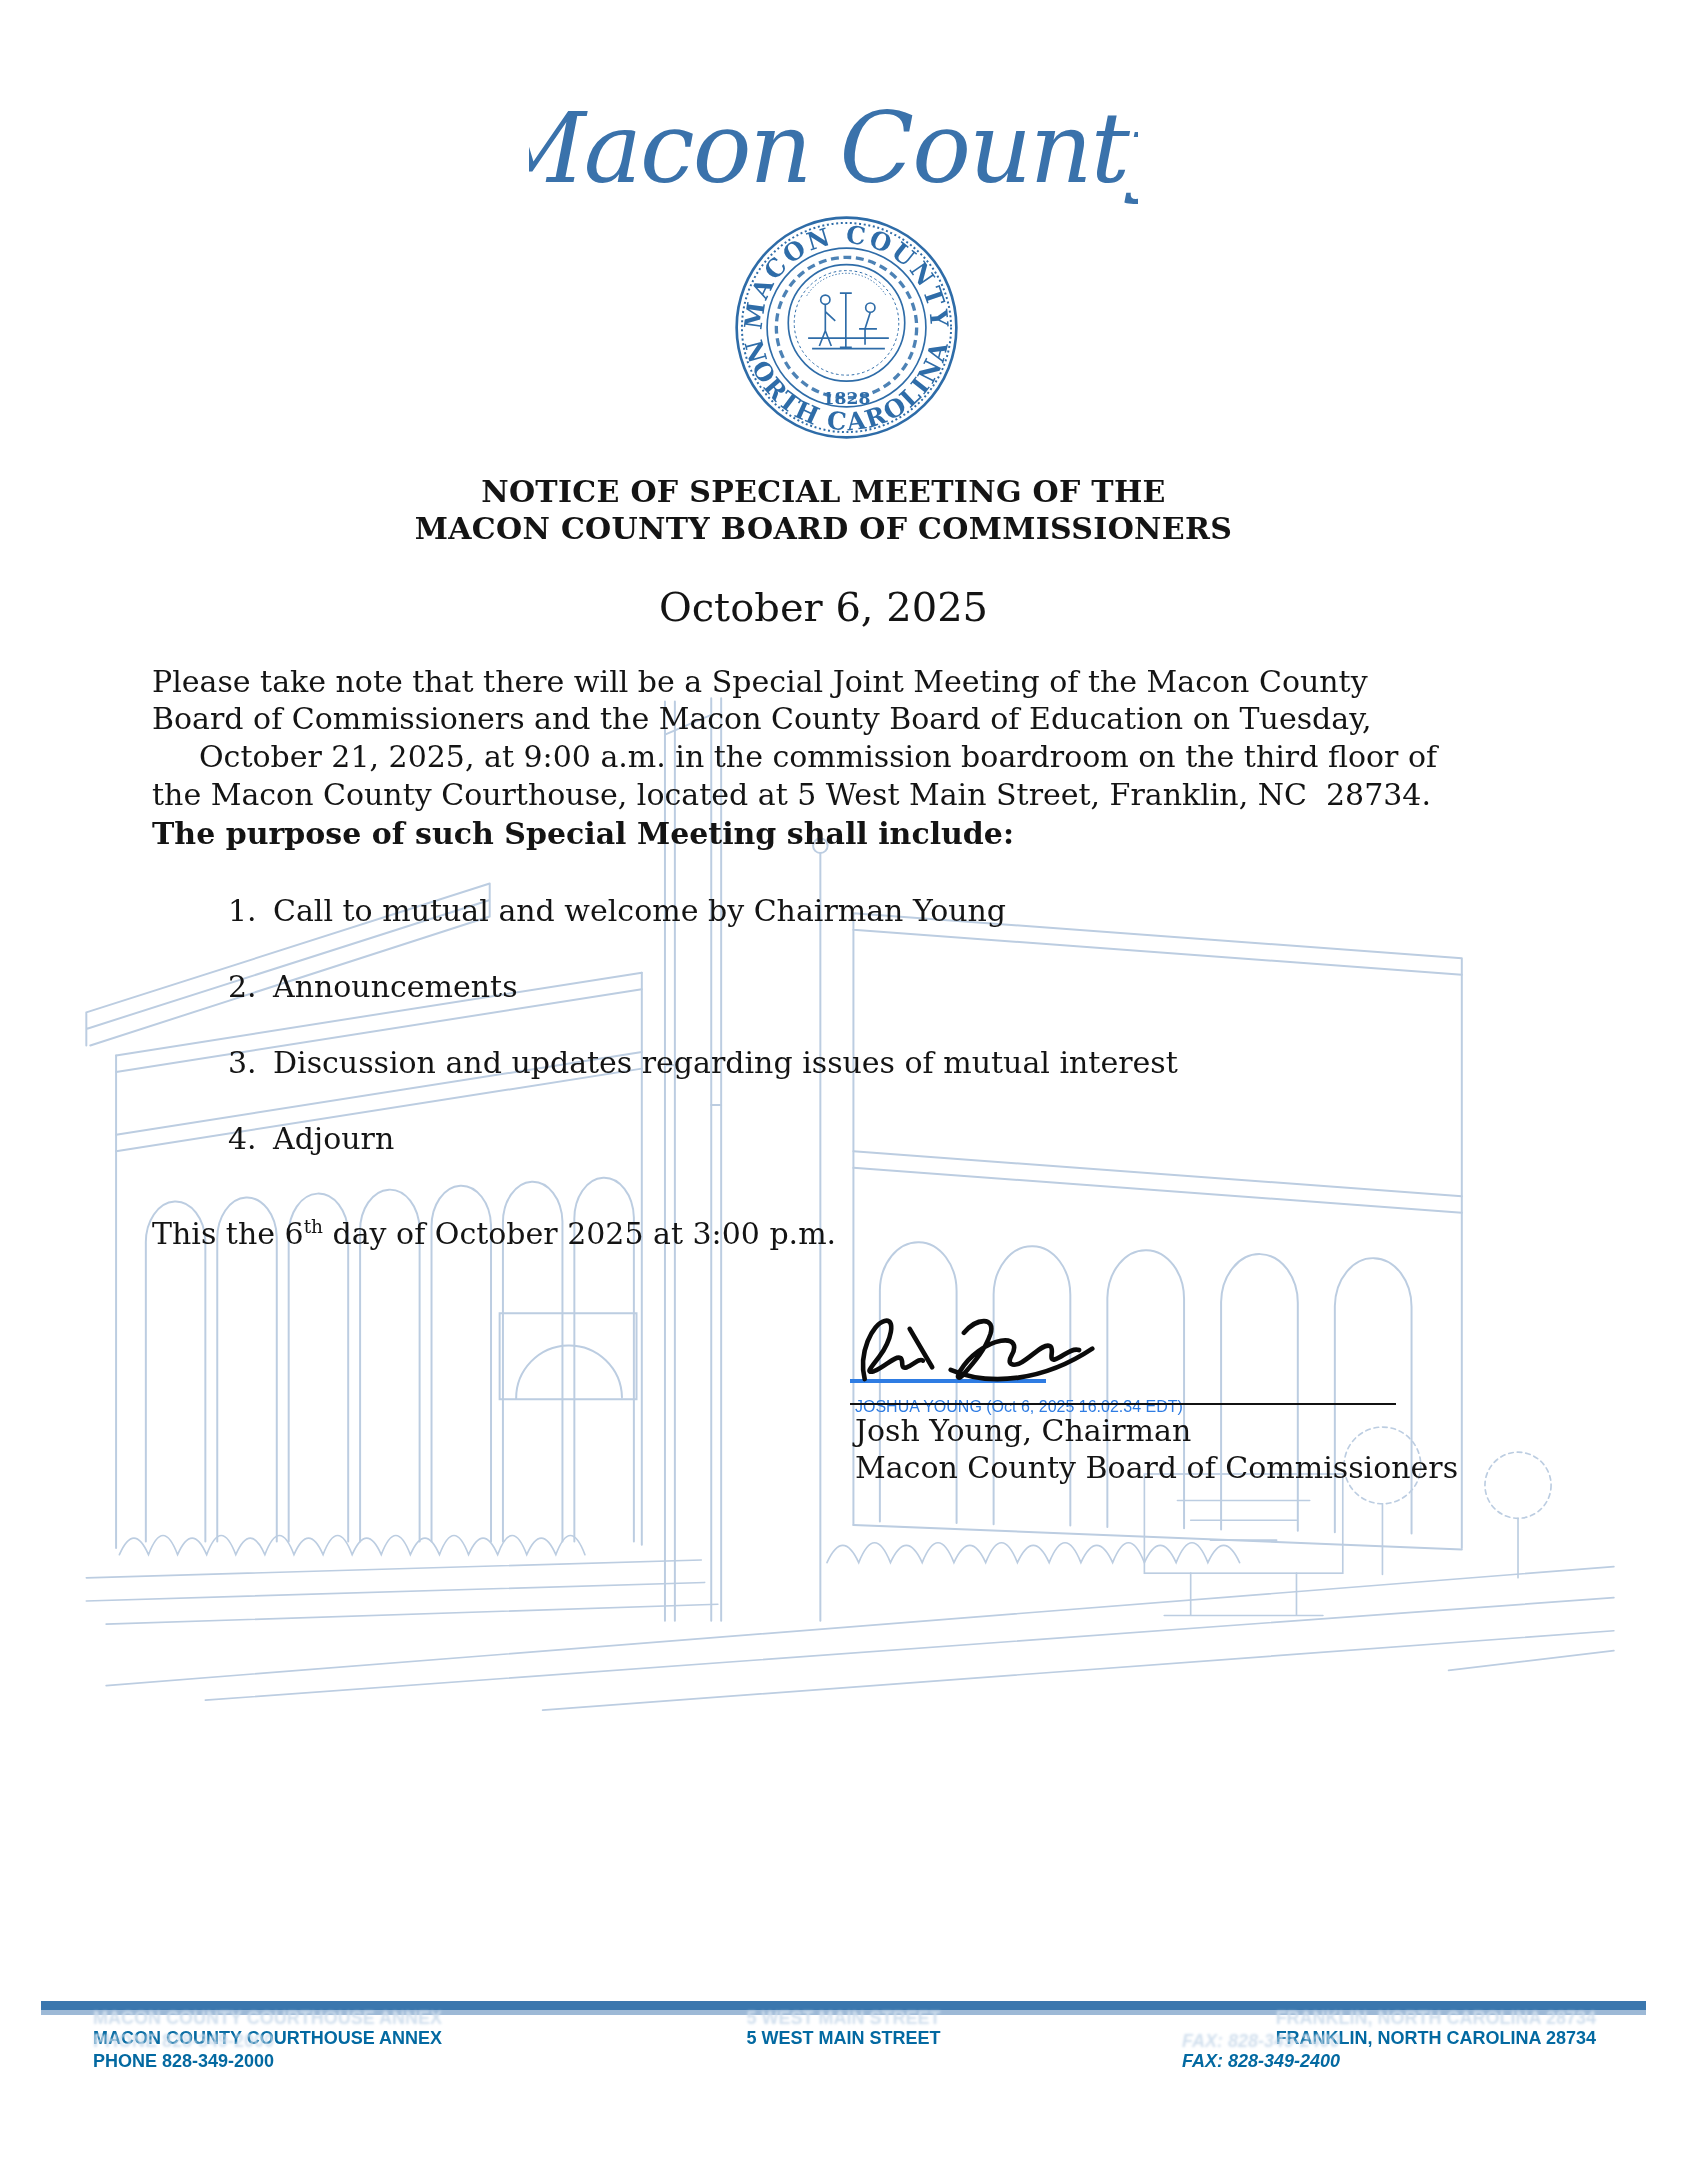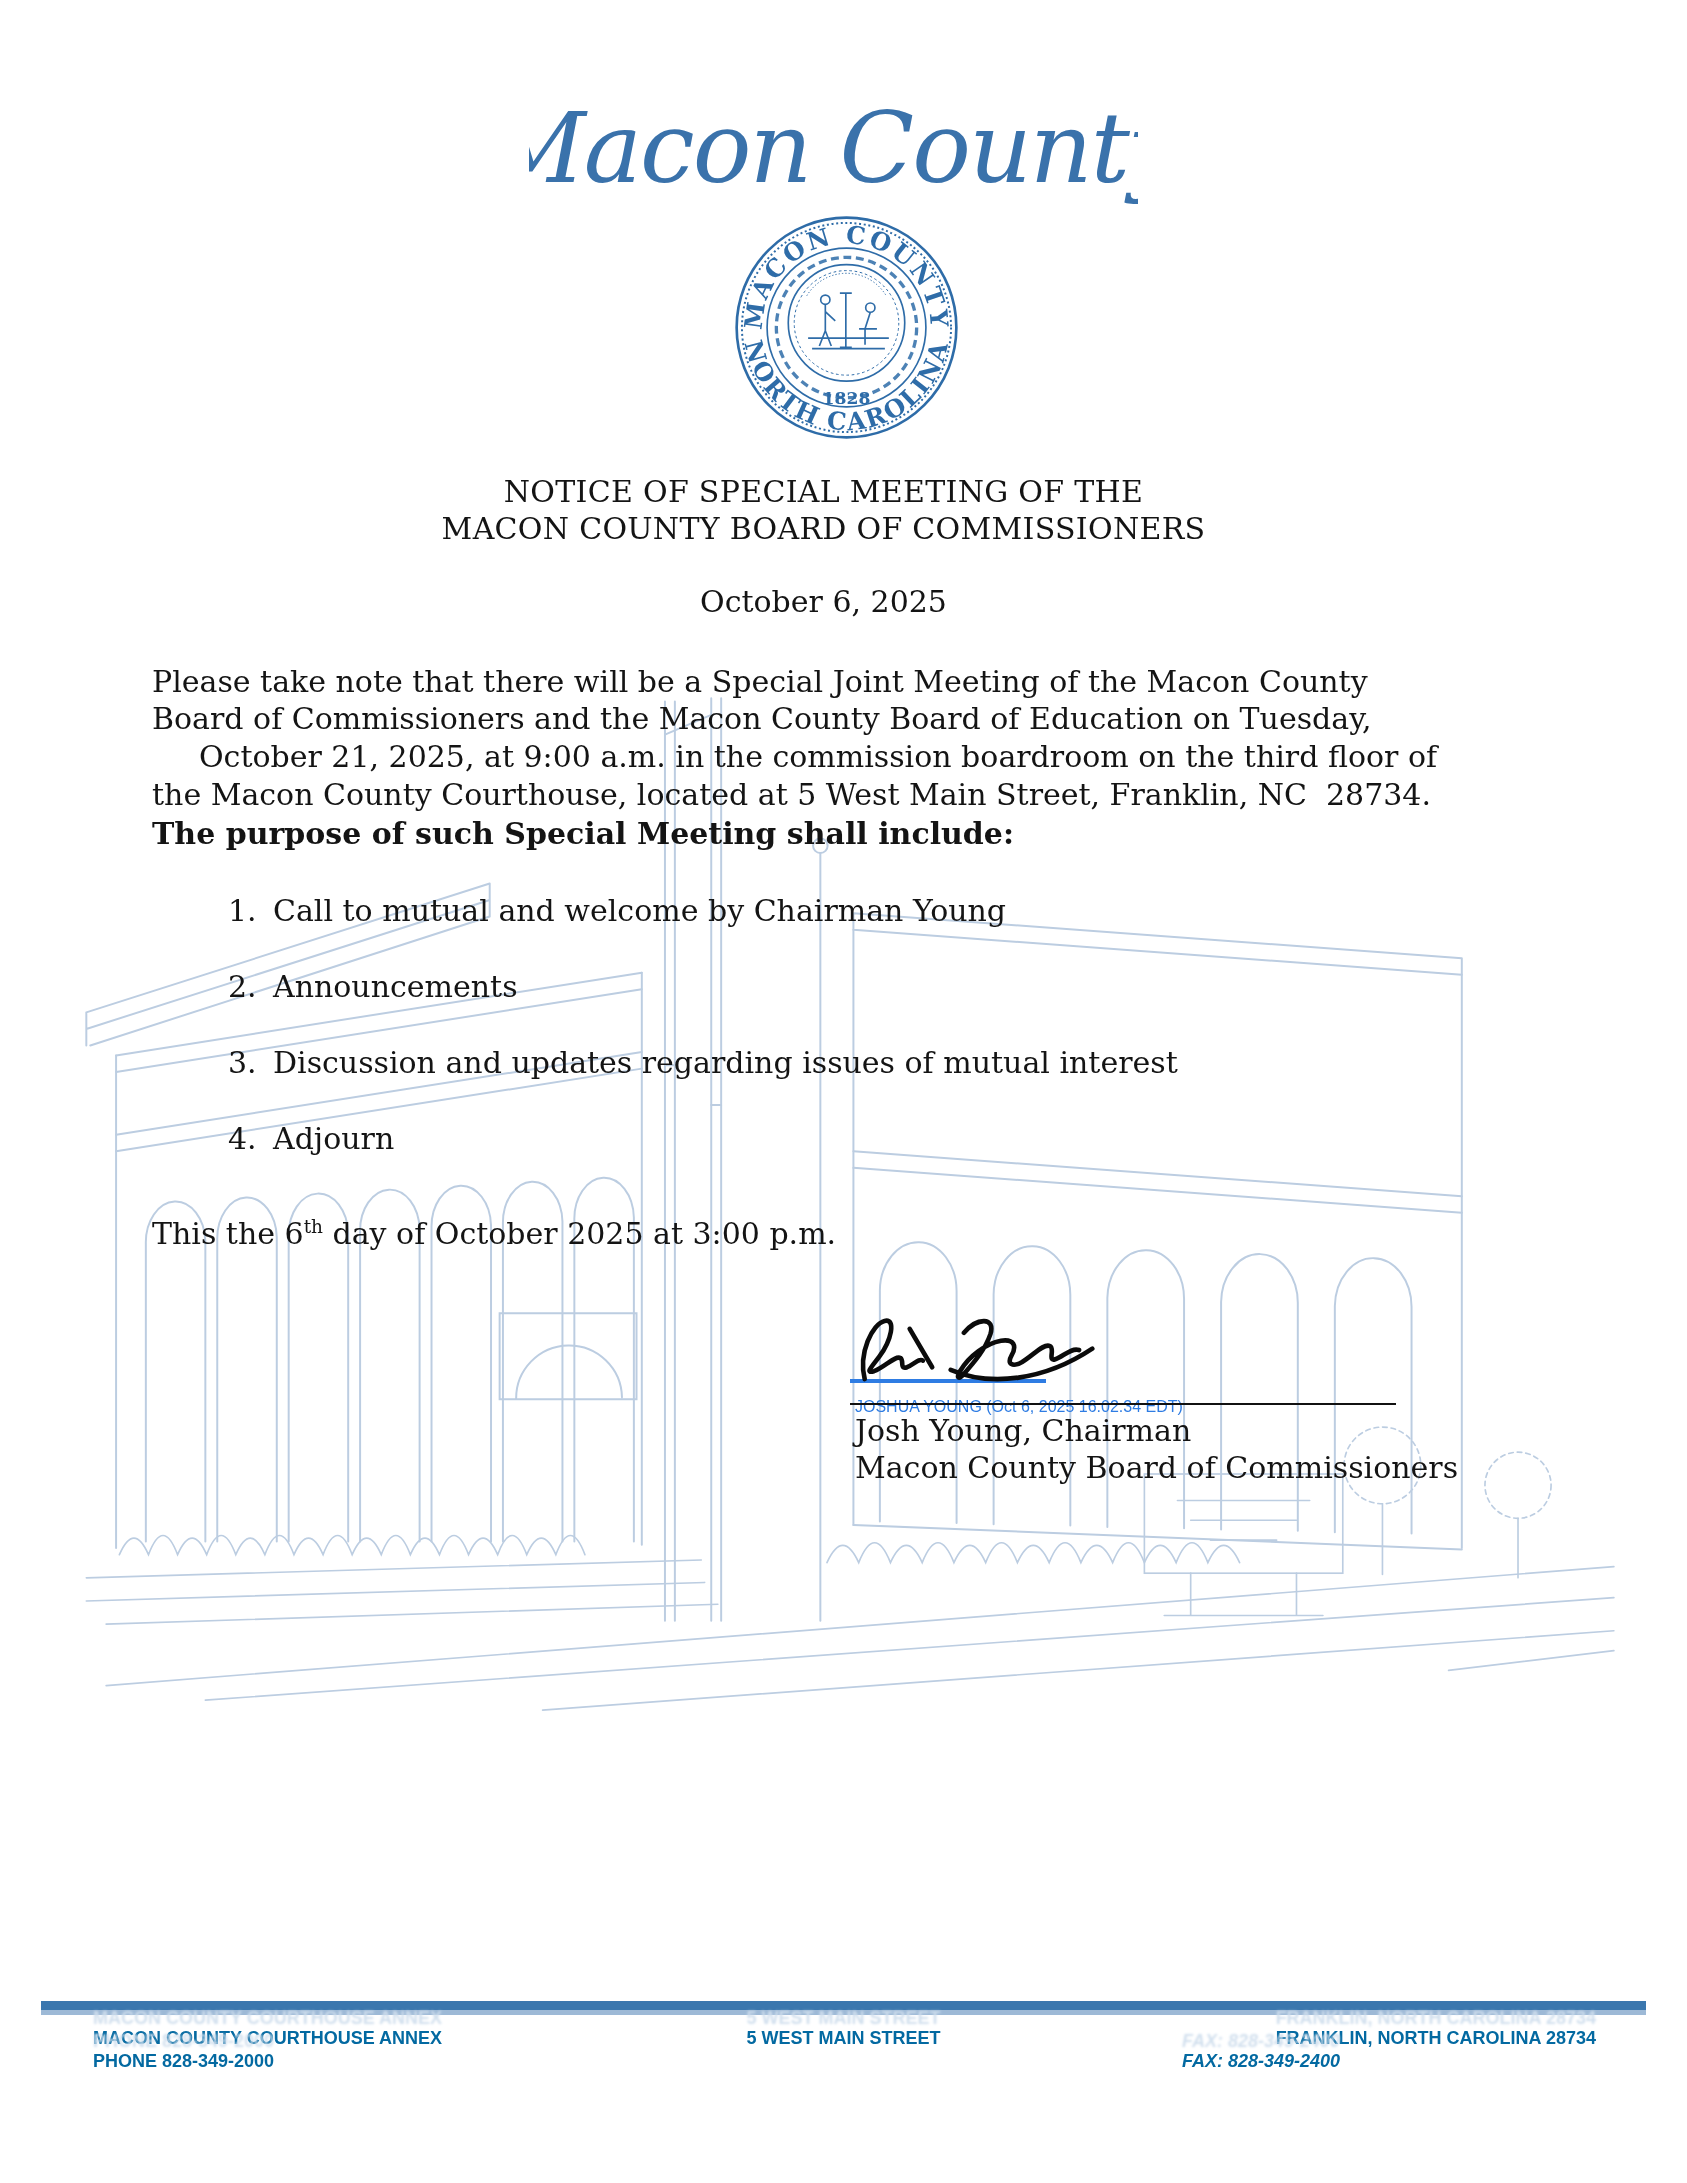--- a/index.html
+++ b/index.html
@@ -3,24 +3,24 @@
 <meta charset="utf-8">
 <style>
   html,body{margin:0;padding:0;background:#ffffff;}
   body{width:1687px;height:2183px;position:relative;font-family:"DejaVu Serif",serif;color:#141414;overflow:hidden;}
   
   #watermark{position:absolute;left:66px;top:695px;width:1555px;height:1025px;z-index:0;}
   
   #logo-script{position:absolute;left:529px;top:73px;width:609px;height:155px;z-index:2;}
   #seal{position:absolute;left:734px;top:215px;width:225px;height:225px;z-index:2;}
   
-  .doc-title{position:absolute;left:152px;width:1343px;text-align:center;font-weight:normal;font-size:30px;letter-spacing:0.3px;z-index:3;}
+  .doc-title{position:absolute;left:152px;width:1343px;text-align:center;font-weight:bold;font-size:30px;letter-spacing:0.3px;z-index:3;}
   #title1{top:474px;}
   #title2{top:511px;}
-  #doc-date{position:absolute;left:152px;width:1343px;top:584px;text-align:center;font-size:30px;z-index:3;}
+  #doc-date{position:absolute;left:152px;width:1343px;top:584px;text-align:center;font-size:40px;z-index:3;}
   .bodyline{position:absolute;left:152px;width:1416px;font-size:30px;white-space:pre;z-index:3;}
   #bl1{top:664px;} #bl2{top:701px;} #bl3{top:739px;margin-left:47px;} #bl4{top:777px;}
   #bl5{top:816px;font-weight:bold;}
   .agenda-row{position:absolute;left:228px;width:1257px;font-size:30px;z-index:3;}
   .agenda-num{display:inline-block;width:45px;}
   #ag1{top:893px;} #ag2{top:969px;} #ag3{top:1045px;} #ag4{top:1121px;}
   #dated-line{position:absolute;left:152px;top:1216px;font-size:30px;z-index:3;}
   #dated-line sup{font-size:18.5px;vertical-align:super;line-height:0;margin-top:23px;}
   
   #signature-svg{position:absolute;left:846px;top:1309px;width:265px;height:86px;z-index:4;}

